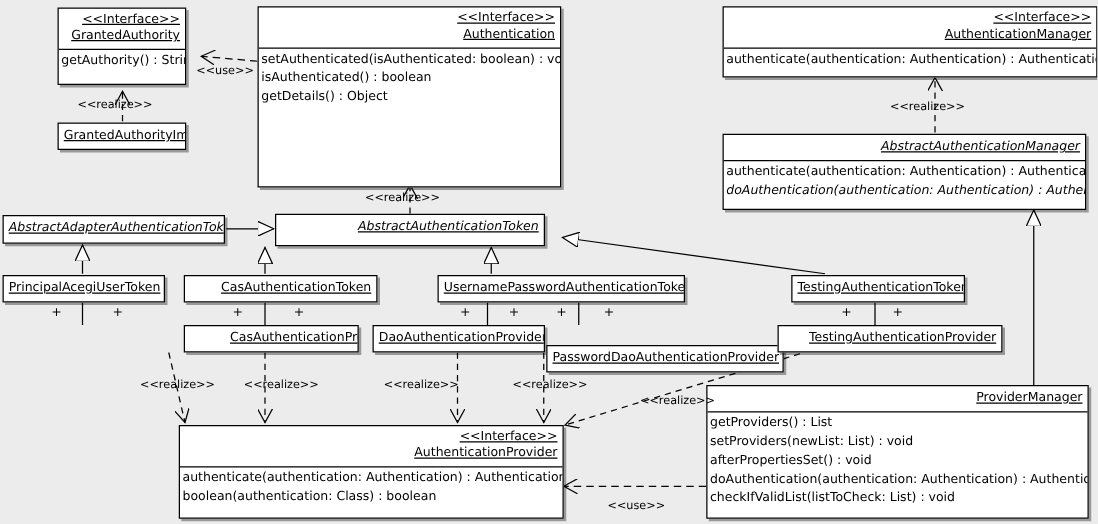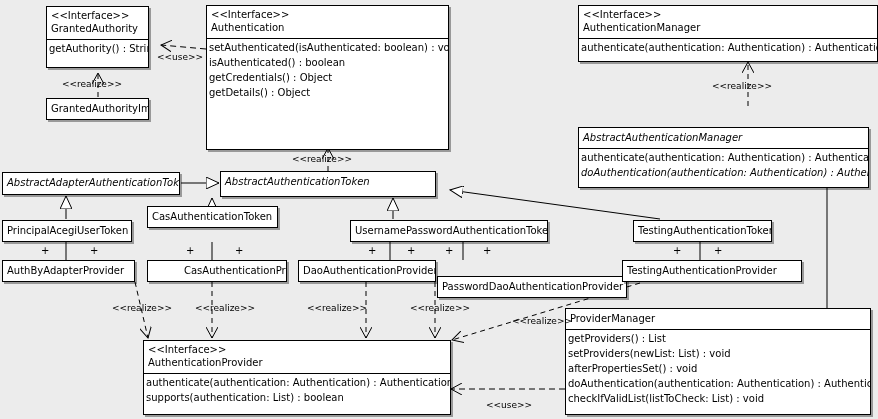--- a/index.html
+++ b/index.html
@@ -24,25 +24,26 @@
   }
   .uml-box {
     position: absolute;
     background: #ffffff;
     border: 1px solid #000000;
     box-sizing: border-box;
     box-shadow: 2px 2px 0 rgba(0,0,0,0.35);
     z-index: 2;
   }
   .uml-head {
-    text-align: left;
+    text-align: right;
     padding: 2px 4px 3px 4px;
     box-sizing: border-box;
     white-space: nowrap;
     overflow: hidden;
+    text-decoration: underline;
   }
   .uml-head .stereo {
     display: block;
     font-size: 10px;
     line-height: 13px;
   }
   .uml-head .cname {
     display: block;
     font-size: 10px;
     line-height: 14px;
@@ -153,36 +154,35 @@
   </div>
 
   <div class="uml-box" style="left:206px; top:5px; width:243px; height:145px;">
     <div class="uml-head">
       <span class="stereo">&lt;&lt;Interface&gt;&gt;</span>
       <span class="cname">Authentication</span>
     </div>
     <div class="uml-ops">
       <div class="op">setAuthenticated(isAuthenticated: boolean) : void</div>
       <div class="op">isAuthenticated() : boolean</div>
-      <div class="op">getCredentials() : Object</div>
       <div class="op">getDetails() : Object</div>
     </div>
   </div>
 
   <div class="uml-box" style="left:578px; top:5px; width:300px; height:57px;">
     <div class="uml-head">
       <span class="stereo">&lt;&lt;Interface&gt;&gt;</span>
       <span class="cname">AuthenticationManager</span>
     </div>
     <div class="uml-ops">
       <div class="op">authenticate(authentication: Authentication) : Authentication</div>
     </div>
   </div>
 
-  <div class="uml-box" style="left:578px; top:107px; width:291px; height:61px;margin-top:20px;">
+  <div class="uml-box" style="left:578px; top:107px; width:291px; height:61px;">
     <div class="uml-head compact italic">
       <span class="cname">AbstractAuthenticationManager</span>
     </div>
     <div class="uml-ops">
       <div class="op">authenticate(authentication: Authentication) : Authentication</div>
       <div class="op italic">doAuthentication(authentication: Authentication) : Authentication</div>
     </div>
   </div>
 
   <div class="uml-box" style="left:2px; top:172px; width:178px; height:23px;">
@@ -196,21 +196,21 @@
       <span class="cname">AbstractAuthenticationToken</span>
     </div>
   </div>
 
   <div class="uml-box" style="left:2px; top:220px; width:130px; height:22px;">
     <div class="uml-head compact">
       <span class="cname">PrincipalAcegiUserToken</span>
     </div>
   </div>
 
-  <div class="uml-box" style="left:147px; top:206px; width:131px; height:22px;">
+  <div class="uml-box" style="left:147px; top:220px; width:155px; height:22px;">
     <div class="uml-head compact">
       <span class="cname">CasAuthenticationToken</span>
     </div>
   </div>
 
   <div class="uml-box" style="left:350px; top:220px; width:198px; height:22px;">
     <div class="uml-head compact">
       <span class="cname">UsernamePasswordAuthenticationToken</span>
     </div>
   </div>
@@ -225,25 +225,20 @@
   <div class="plus-mark" style="left:90px; top:246px;">+</div>
   <div class="plus-mark" style="left:186px; top:246px;">+</div>
   <div class="plus-mark" style="left:235px; top:246px;">+</div>
   <div class="plus-mark" style="left:368px; top:246px;">+</div>
   <div class="plus-mark" style="left:407px; top:246px;">+</div>
   <div class="plus-mark" style="left:445px; top:246px;">+</div>
   <div class="plus-mark" style="left:483px; top:246px;">+</div>
   <div class="plus-mark" style="left:673px; top:246px;">+</div>
   <div class="plus-mark" style="left:714px; top:246px;">+</div>
 
-  <div class="uml-box" style="left:2px; top:260px; width:133px; height:22px;">
-    <div class="uml-head compact">
-      <span class="cname">AuthByAdapterProvider</span>
-    </div>
-  </div>
 
   <div class="uml-box" style="left:147px; top:260px; width:140px; height:22px;padding-left:32px;">
     <div class="uml-head compact">
       <span class="cname">CasAuthenticationProvider</span>
     </div>
   </div>
 
   <div class="uml-box" style="left:298px; top:260px; width:138px; height:22px;">
     <div class="uml-head compact">
       <span class="cname">DaoAuthenticationProvider</span>
@@ -262,21 +257,21 @@
     </div>
   </div>
 
   <div class="uml-box" style="left:143px; top:340px; width:308px; height:75px;">
     <div class="uml-head">
       <span class="stereo">&lt;&lt;Interface&gt;&gt;</span>
       <span class="cname">AuthenticationProvider</span>
     </div>
     <div class="uml-ops">
       <div class="op">authenticate(authentication: Authentication) : Authentication</div>
-      <div class="op">supports(authentication: List) : boolean</div>
+      <div class="op">boolean(authentication: Class) : boolean</div>
     </div>
   </div>
 
   <div class="uml-box" style="left:565px; top:308px; width:306px; height:107px;">
     <div class="uml-head compact">
       <span class="cname">ProviderManager</span>
     </div>
     <div class="uml-ops">
       <div class="op">getProviders() : List</div>
       <div class="op">setProviders(newList: List) : void</div>

